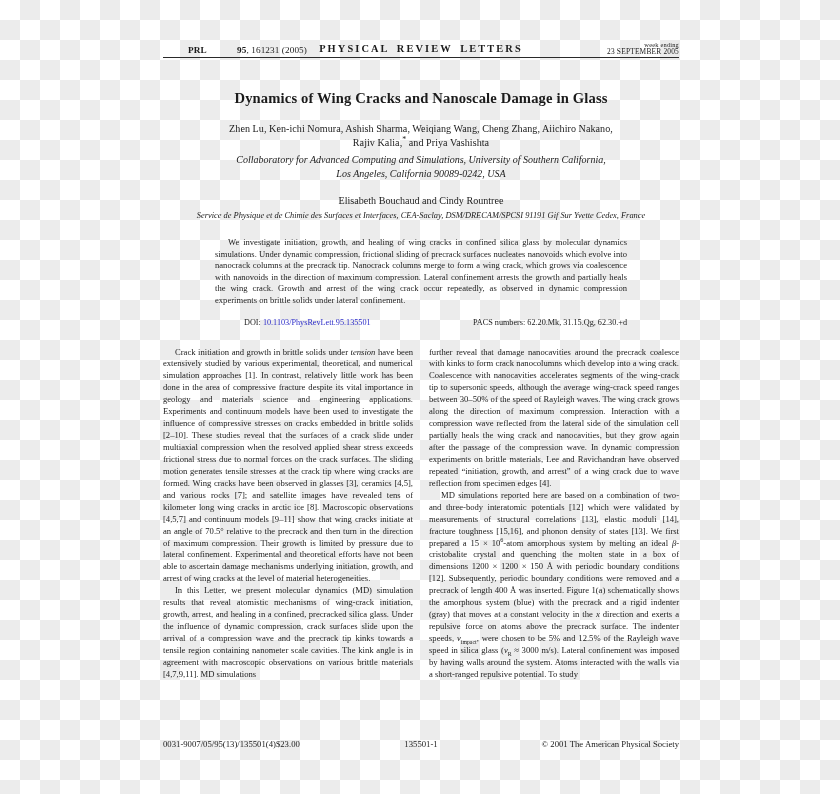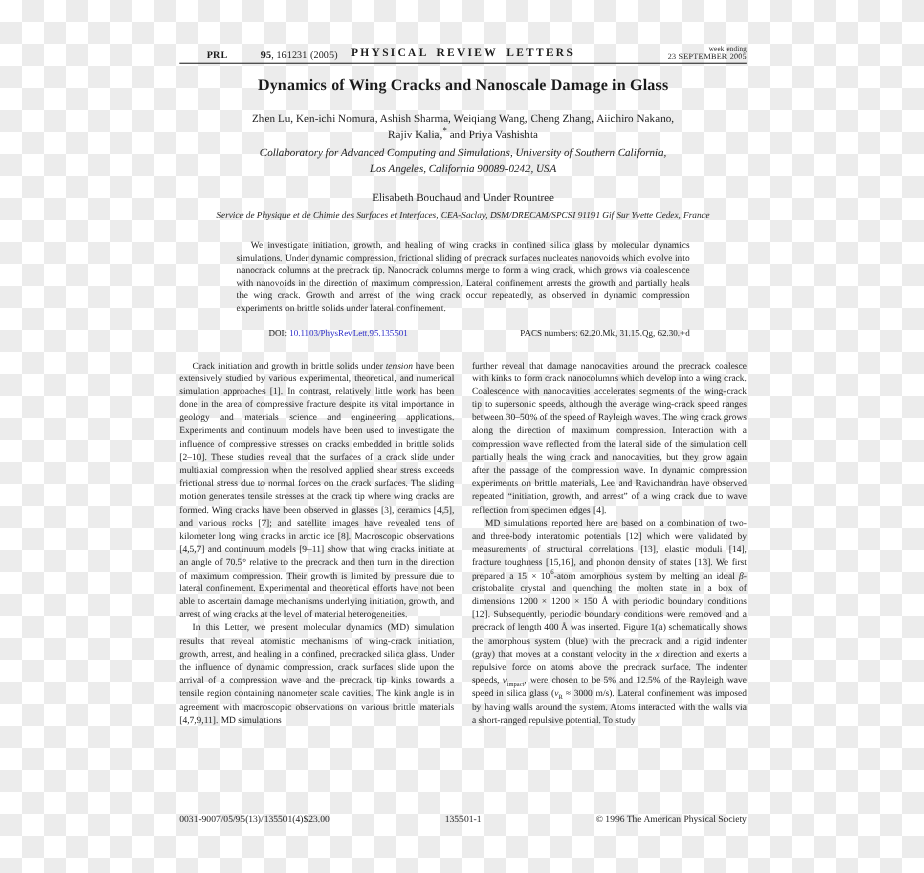--- a/index.html
+++ b/index.html
@@ -85,21 +85,21 @@
     font-size: 6.4px;
     letter-spacing: 0.2px;
   }
   .runhead-right .dt {
     font-size: 7.4px;
     letter-spacing: 0.2px;
   }
 
   
   .title {
-    margin-top: 12px;
+    margin-top: 32px;
     text-align: center;
     font-size: 14.6px;
     font-weight: bold;
     letter-spacing: 0.15px;
     line-height: 1.2;
   }
   .authors {
     margin-top: 14px;
     text-align: center;
     font-size: 10.1px;
@@ -240,21 +240,21 @@
     <div class="authors">
       <span>Zhen Lu, Ken-ichi Nomura, Ashish Sharma, Weiqiang Wang, Cheng Zhang, Aiichiro Nakano,</span><br>
       <span>Rajiv Kalia,</span><sup class="star">*</sup><span> and Priya Vashishta</span>
     </div>
 
     <div class="affil">
       <span>Collaboratory for Advanced Computing and Simulations, University of Southern California,</span><br>
       <span>Los Angeles, California 90089-0242, USA</span>
     </div>
 
-    <div class="authors2">Elisabeth Bouchaud and Under Rountree</div>
+    <div class="authors2">Elisabeth Bouchaud and Cindy Rountree</div>
     <div class="affil2">Service de Physique et de Chimie des Surfaces et Interfaces, CEA-Saclay, DSM/DRECAM/SPCSI 91191 Gif Sur Yvette Cedex, France</div>
 
     <div class="abstract">We investigate initiation, growth, and healing of wing cracks in confined silica glass by molecular dynamics simulations. Under dynamic compression, frictional sliding of precrack surfaces nucleates nanovoids which evolve into nanocrack columns at the precrack tip. Nanocrack columns merge to form a wing crack, which grows via coalescence with nanovoids in the direction of maximum compression. Lateral confinement arrests the growth and partially heals the wing crack. Growth and arrest of the wing crack occur repeatedly, as observed in dynamic compression experiments on brittle solids under lateral confinement.</div>
 
     <div class="doiline">
       <div class="doi"><span>DOI: </span><a href="#">10.1103/PhysRevLett.95.135501</a></div>
       <div class="pacs">PACS numbers: 62.20.Mk, 31.15.Qg, 62.30.+d</div>
     </div>
 
     <div class="body-cols">
@@ -268,16 +268,16 @@
         <p class="noindent">further reveal that damage nanocavities around the precrack coalesce with kinks to form crack nanocolumns which develop into a wing crack. Coalescence with nanocavities accelerates segments of the wing-crack tip to supersonic speeds, although the average wing-crack speed ranges between 30–50% of the speed of Rayleigh waves. The wing crack grows along the direction of maximum compression. Interaction with a compression wave reflected from the lateral side of the simulation cell partially heals the wing crack and nanocavities, but they grow again after the passage of the compression wave. In dynamic compression experiments on brittle materials, Lee and Ravichandran have observed repeated “initiation, growth, and arrest” of a wing crack due to wave reflection from specimen edges [4].</p>
         <p><span>MD simulations reported here are based on a combination of two- and three-body interatomic potentials [12] which were validated by measurements of structural correlations [13], elastic moduli [14], fracture toughness [15,16], and phonon density of states [13]. We first prepared a 15 × 10</span><span class="sup">6</span><span>-atom amorphous system by melting an ideal </span><i>β</i><span>-cristobalite crystal and quenching the molten state in a box of dimensions 1200 × 1200 × 150 Å with periodic boundary conditions [12]. Subsequently, periodic boundary conditions were removed and a precrack of length 400 Å was inserted. Figure 1(a) schematically shows the amorphous system (blue) with the precrack and a rigid indenter (gray) that moves at a constant velocity in the </span><i>x</i><span> direction and exerts a repulsive force on atoms above the precrack surface. The indenter speeds, </span><i>ν</i><span class="sub">impact</span><span>, were chosen to be 5% and 12.5% of the Rayleigh wave speed in silica glass (</span><i>ν</i><span class="sub">R</span><span> ≈ 3000 m/s). Lateral confinement was imposed by having walls around the system. Atoms interacted with the walls via a short-ranged repulsive potential. To study</span></p>
       </div>
 
     </div>
   </div>
 
   <div class="footer">
     <div class="f-left">0031-9007/05/95(13)/135501(4)$23.00</div>
     <div class="f-mid">135501-1</div>
-    <div class="f-right">© 1996 The American Physical Society</div>
+    <div class="f-right">© 2001 The American Physical Society</div>
   </div>
 
 </div>
 
 </body></html>

